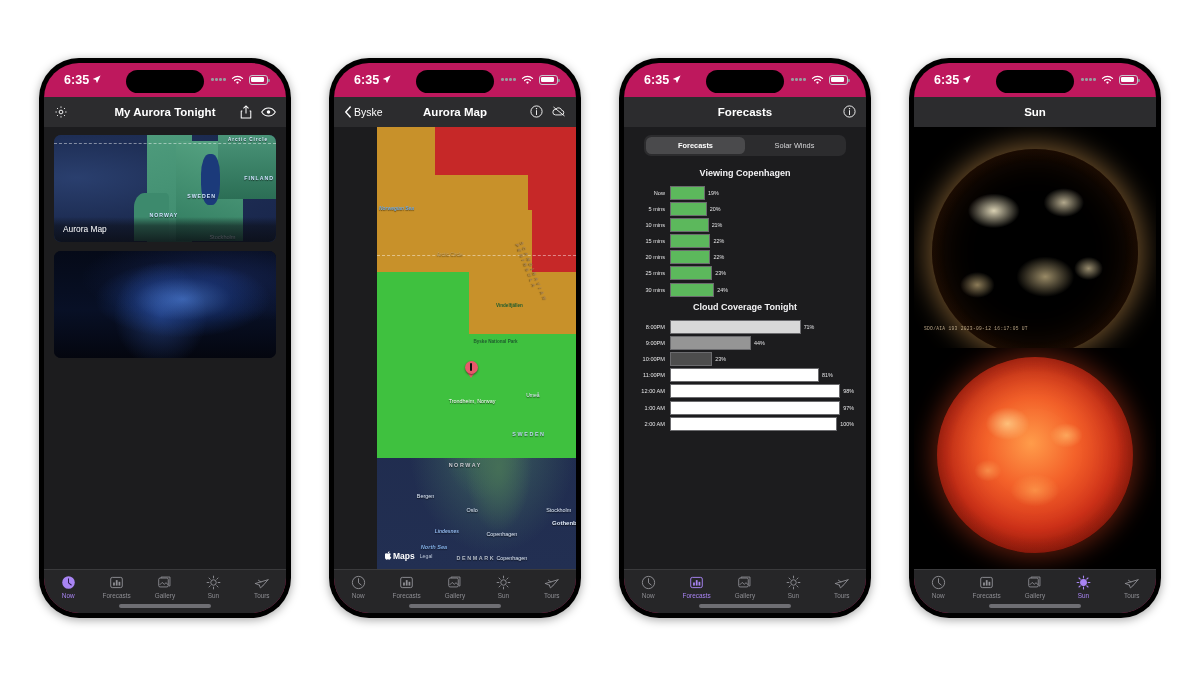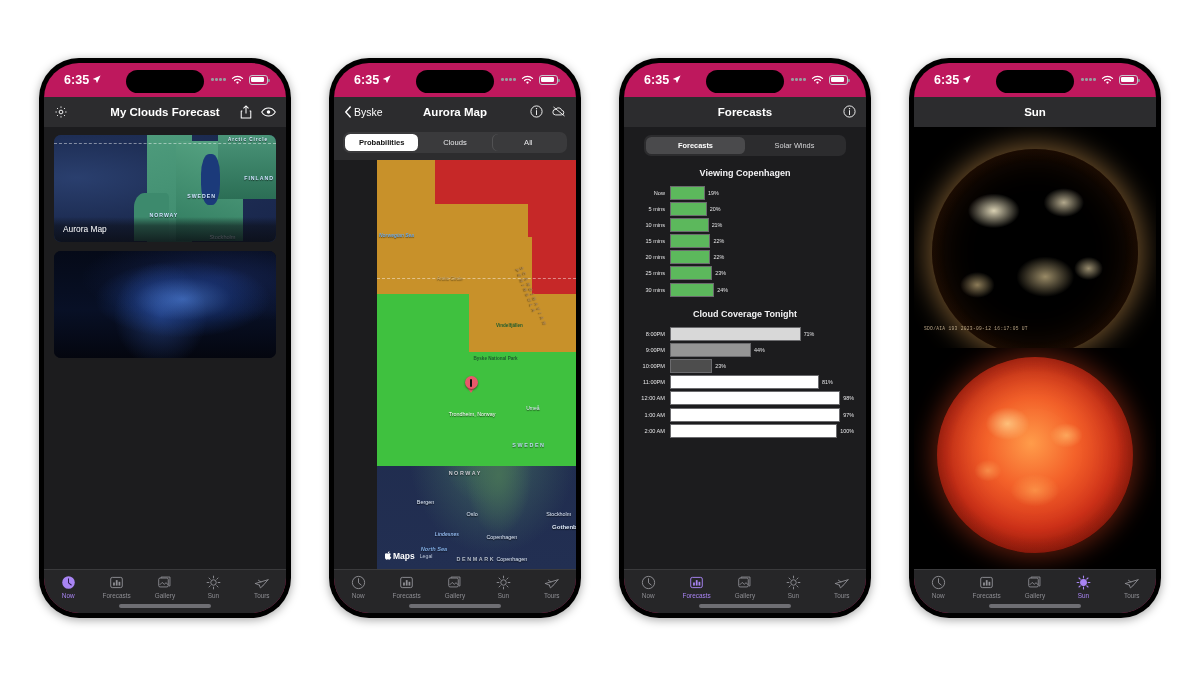--- a/index.html
+++ b/index.html
@@ -185,21 +185,21 @@
   .seg3 { background:#2c2c2e; border-radius:7px; display:flex; padding:2px; }
   .s3 { flex:1; text-align:center; font-size:7.4px; color:#d6d6d8; padding:4px 0; border-radius:5.5px; cursor:pointer; }
   .s3.active { background:#4a4a4c; color:#fff; font-weight:bold; }
   .chart-title { text-align:center; color:#f2f2f4; font-size:9px; font-weight:bold; margin: 3px 0 8px; }
   .chart { padding: 0 12px; }
   .row { display:flex; align-items:center; height:14px; margin-bottom: 2.2px; }
   .row .rlab { width: 34px; text-align:right; font-size:5.6px; color:#e4e4e6; padding-right:5px; flex:0 0 34px; }
   .row .rbarwrap { flex:1 1 auto; display:flex; align-items:center; height:100%; }
   .row .rbar { height:100%; border:.5px solid #6b6b6e; }
   .row .rval { font-size:5.4px; color:#e4e4e6; padding-left:3px; white-space:nowrap; }
-  .sec { margin-top: 12px; }
+  .sec { margin-top: 5px; }
   .kprow { height: 26px; }
   .kprow .rbar { background:#ee2f24; border:.5px solid #111; }
   .kprow .rlab { font-size:6px; }
   .kprow .rval { font-size:6.2px; }
 
   
   .sunpane { position:absolute; inset:0; background:#000; }
   .sun-top, .sun-bot { position:absolute; left:0; right:0; height:50%; overflow:hidden; }
   .sun-top { top:0; }
   .sun-bot { bottom:0; }
@@ -273,21 +273,21 @@
 
       <div class="navbar">
         <div class="nav-left">
           <span class="icon-btn">
             <svg width="14" height="14" viewBox="0 0 24 24" fill="none" stroke="#fff" stroke-width="1.6">
                 <circle cx="12" cy="12" r="3.2"></circle>
                 <path d="M12 2.5v2.3M12 19.2v2.3M21.5 12h-2.3M4.8 12H2.5M18.7 5.3l-1.6 1.6M6.9 17.1l-1.6 1.6M18.7 18.7l-1.6-1.6M6.9 6.9L5.3 5.3"></path>
               </svg>
           </span>
         </div>
-        <div class="nav-title">My Clouds Forecast</div>
+        <div class="nav-title">My Aurora Tonight</div>
         <div class="nav-right">
           <span class="icon-btn">
             <svg width="12" height="14" viewBox="0 0 18 22" fill="none" stroke="#fff" stroke-width="1.6">
                 <path d="M9 1.5v12"></path>
                 <path d="M5 5.2L9 1.4l4 3.8"></path>
                 <path d="M3.2 9.5h-1.7v11h15v-11h-1.7" stroke-linejoin="round"></path>
               </svg>
           </span>
           <span class="icon-btn">
             <svg width="15" height="12" viewBox="0 0 22 16" fill="none" stroke="#fff" stroke-width="1.5">
@@ -422,27 +422,20 @@
           </span>
           <span class="icon-btn">
             <svg width="14" height="13" viewBox="0 0 22 18" fill="none" stroke="#fff" stroke-width="1.4">
                 <path d="M5.6 14.4h9.1a3.6 3.6 0 00.5-7.2 5.1 5.1 0 00-9.3-1.6 3.9 3.9 0 00-.3 8.8z" stroke-linejoin="round"></path>
                 <path d="M2.8 2.3l16.4 13.4" stroke-linecap="round"></path>
               </svg>
           </span>
         </div>
       </div>
 
-      <div class="segwrap">
-        <div class="segctl">
-          <div class="seg active">Probabilities</div>
-          <div class="seg">Clouds</div>
-          <div class="seg">All</div>
-        </div>
-      </div>
 
       <div class="content">
         <div class="bigmap">
           <div class="terrain"></div>
 
           <div class="ov" style="left:30%;top:46%;width:45%;height:38%;background:radial-gradient(ellipse,#3f6e55 0%,rgba(45,85,70,0) 72%);"></div>
           <div class="ov" style="left:44%;top:62%;width:34%;height:30%;background:radial-gradient(ellipse,#456f57 0%,rgba(45,85,70,0) 70%);"></div>
 
           <div class="ov red" style="left:29%;top:0;width:71%;height:19%;"></div>
           <div class="ov gold" style="left:0;top:0;width:29%;height:11%;"></div>

